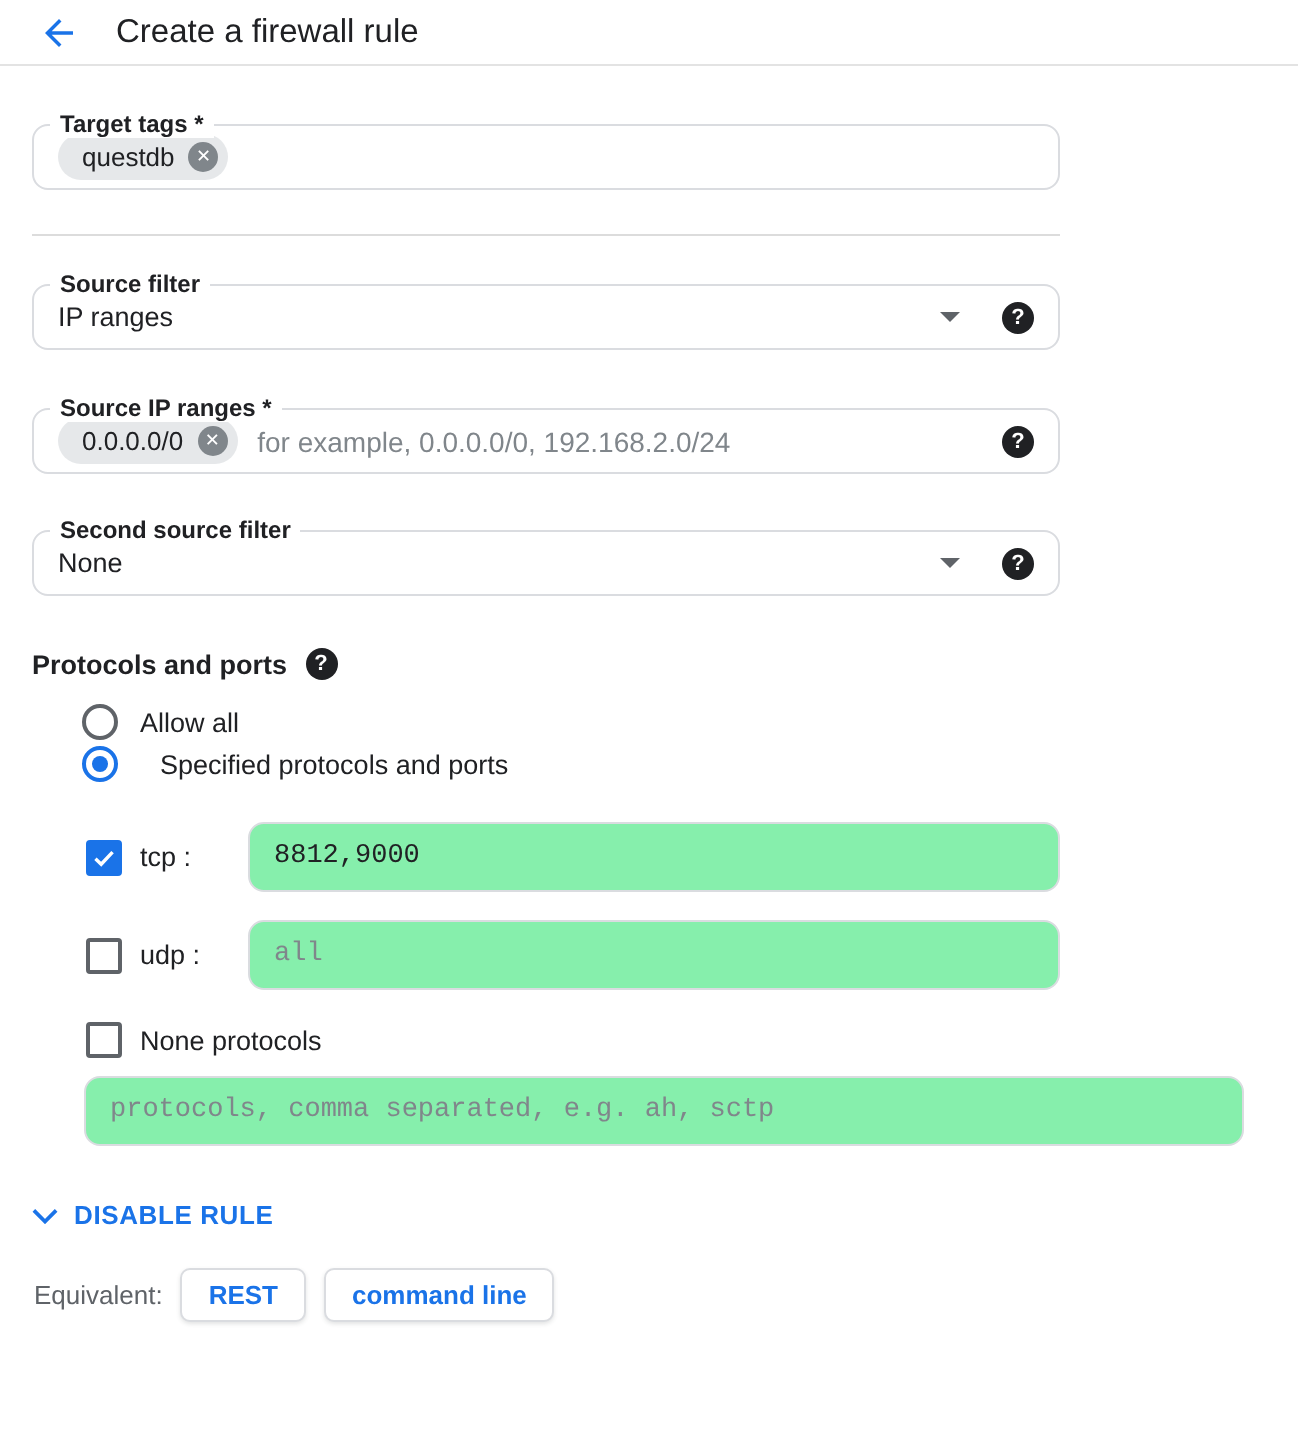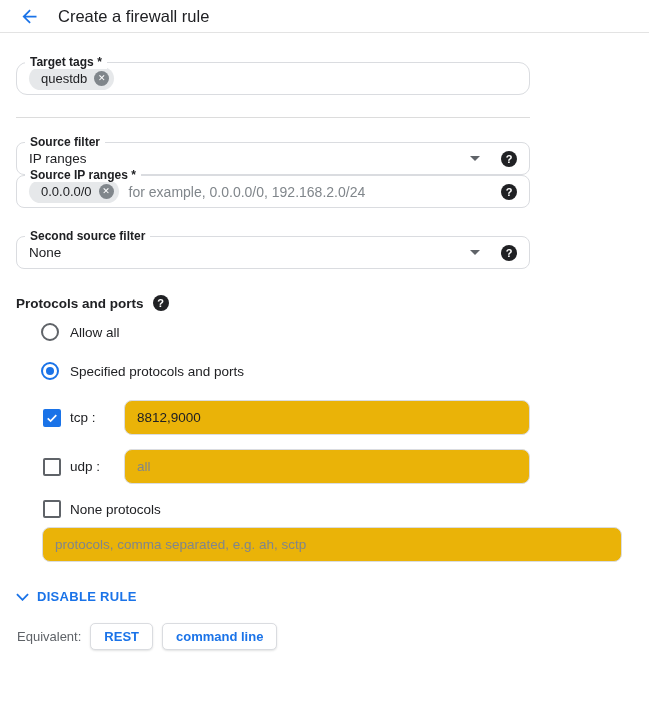--- a/index.html
+++ b/index.html
@@ -54,24 +54,24 @@
     background: #fff;
     padding: 0 5px;
     font-size: 12px;
     font-weight: 700;
     color: #202124;
     line-height: 14px;
     white-space: nowrap;
   }
   .fvalue { font-size: 13.5px; color: #202124; }
 
-  .f-target { margin-top: 29px; border-radius: 11px; }
+  .f-target { margin-top: 29px; }
   .divider { margin-top: 22px; width: 514px; height: 1px; background: #dcdcdc; }
   .f-source { margin-top: 24px; }
-  .f-ip { }
+  .f-ip { margin-top: 29px; }
   .f-second { margin-top: 28px; }
 
   
   .chip {
     display: inline-flex;
     align-items: center;
     height: 23px;
     background: #e6e8ea;
     border-radius: 12px;
     padding: 0 5px 0 12px;
@@ -125,21 +125,21 @@
   }
   .proto-head .help { margin-left: 9px; }
 
   .radio-row {
     display: flex; align-items: center;
     margin-left: 1px;
     cursor: pointer;
     padding-left: 24px;
   }
   .radio-row.r1 { margin-top: 12px; }
-  .radio-row.r2 { margin-top: 21px; }
+  .radio-row.r2 { margin-top: 3px; gap: 10px; }
   .radio {
     position: relative;
     width: 18px; height: 18px;
     border: 2px solid #5f6368;
     border-radius: 50%;
     flex: 0 0 auto;
   }
   .radio.selected { border-color: #1a73e8; }
   .radio.selected::after {
     content: "";
@@ -172,24 +172,24 @@
   .checkbox.checked svg { display: block; }
   .cblabel { margin-left: 9px; font-size: 13.5px; width: 54px; }
 
   .textinput {
     flex: 1;
     height: 35px;
     border: 1px solid #dadce0;
     border-radius: 8px;
     padding: 0 12px;
     font-size: 13.5px;
-    font-family: Liberation Sans, sans-serif;
+    font-family: Liberation Mono, monospace;
     color: #202124;
     outline: none;
-    background: #eab308;
+    background: #86efac;
   }
   .textinput::placeholder { color: #80868b; }
 
   .proto-input-row { margin-left: 26px; margin-top: 9px; display: flex; width: 580px; }
 
   
   .disable-row {
     margin-top: 27px;
     display: flex; align-items: center;
     color: #1a73e8;

